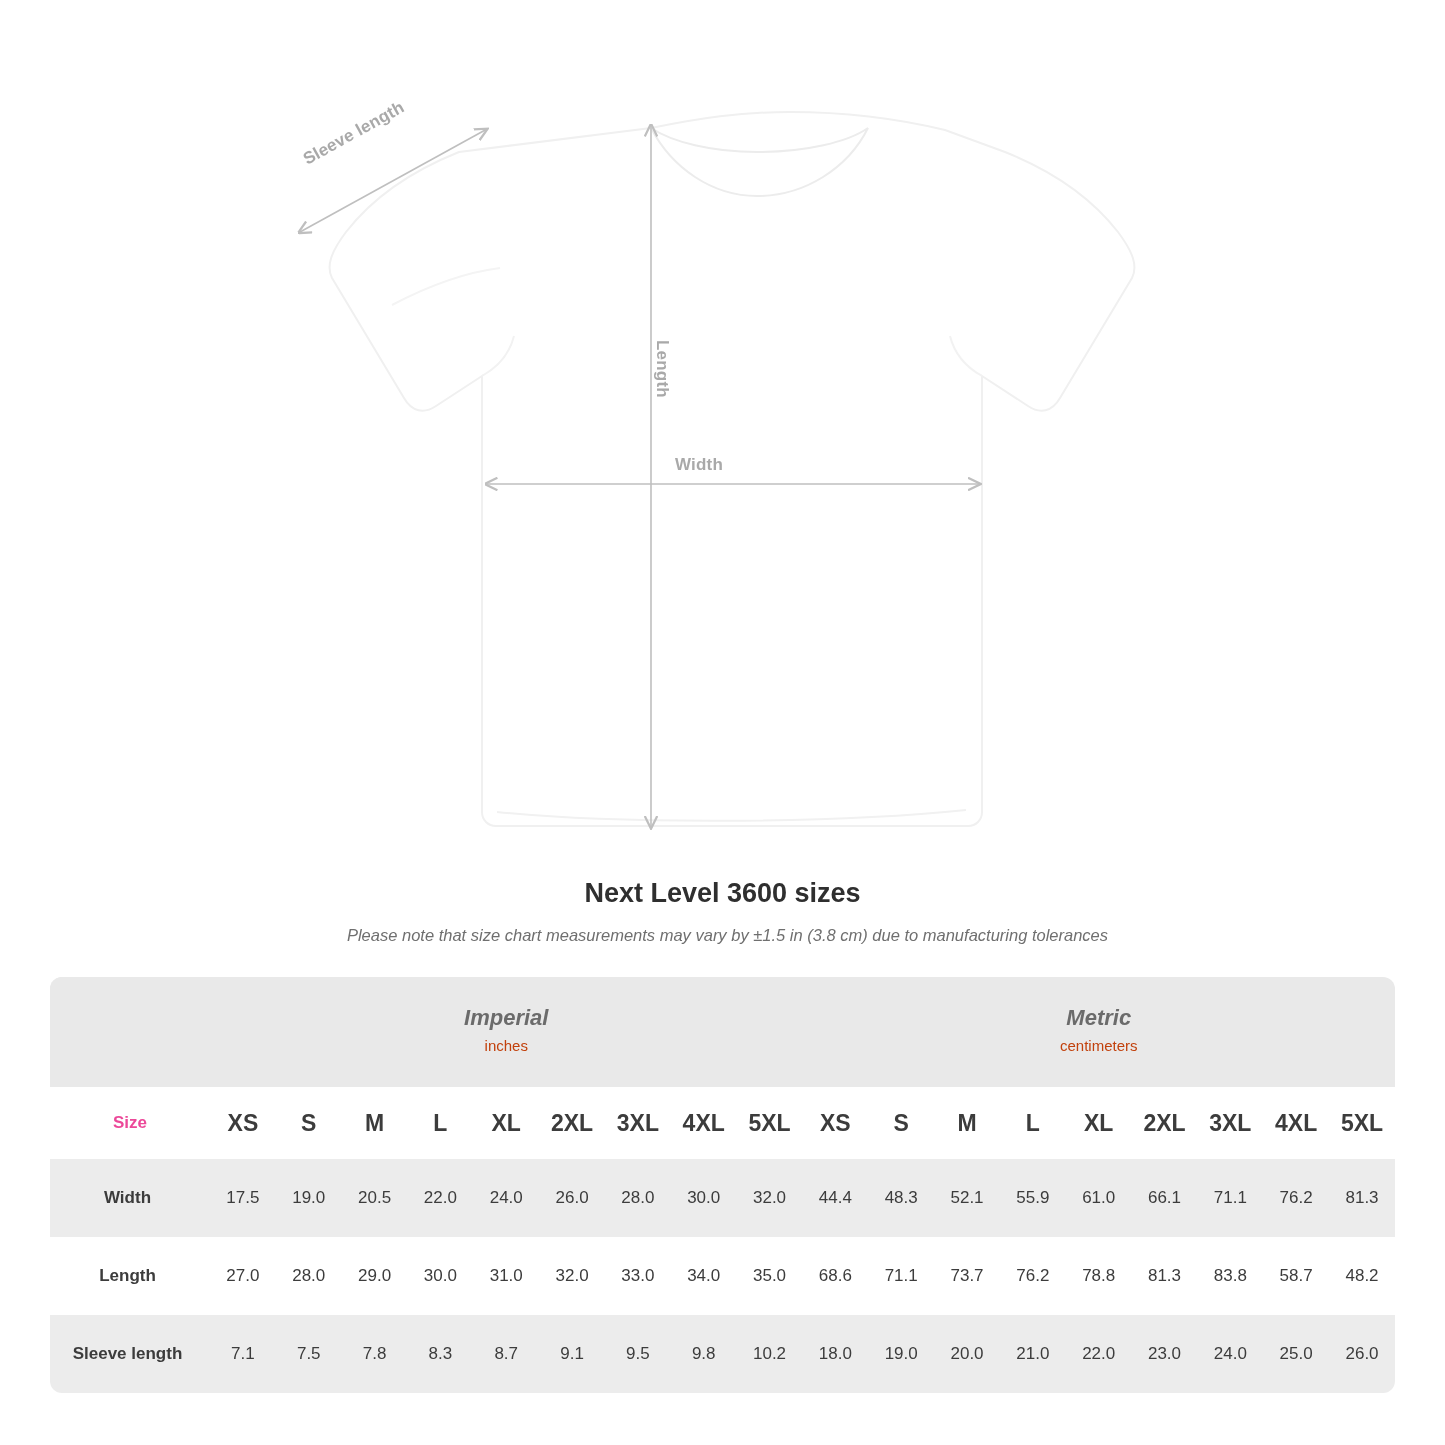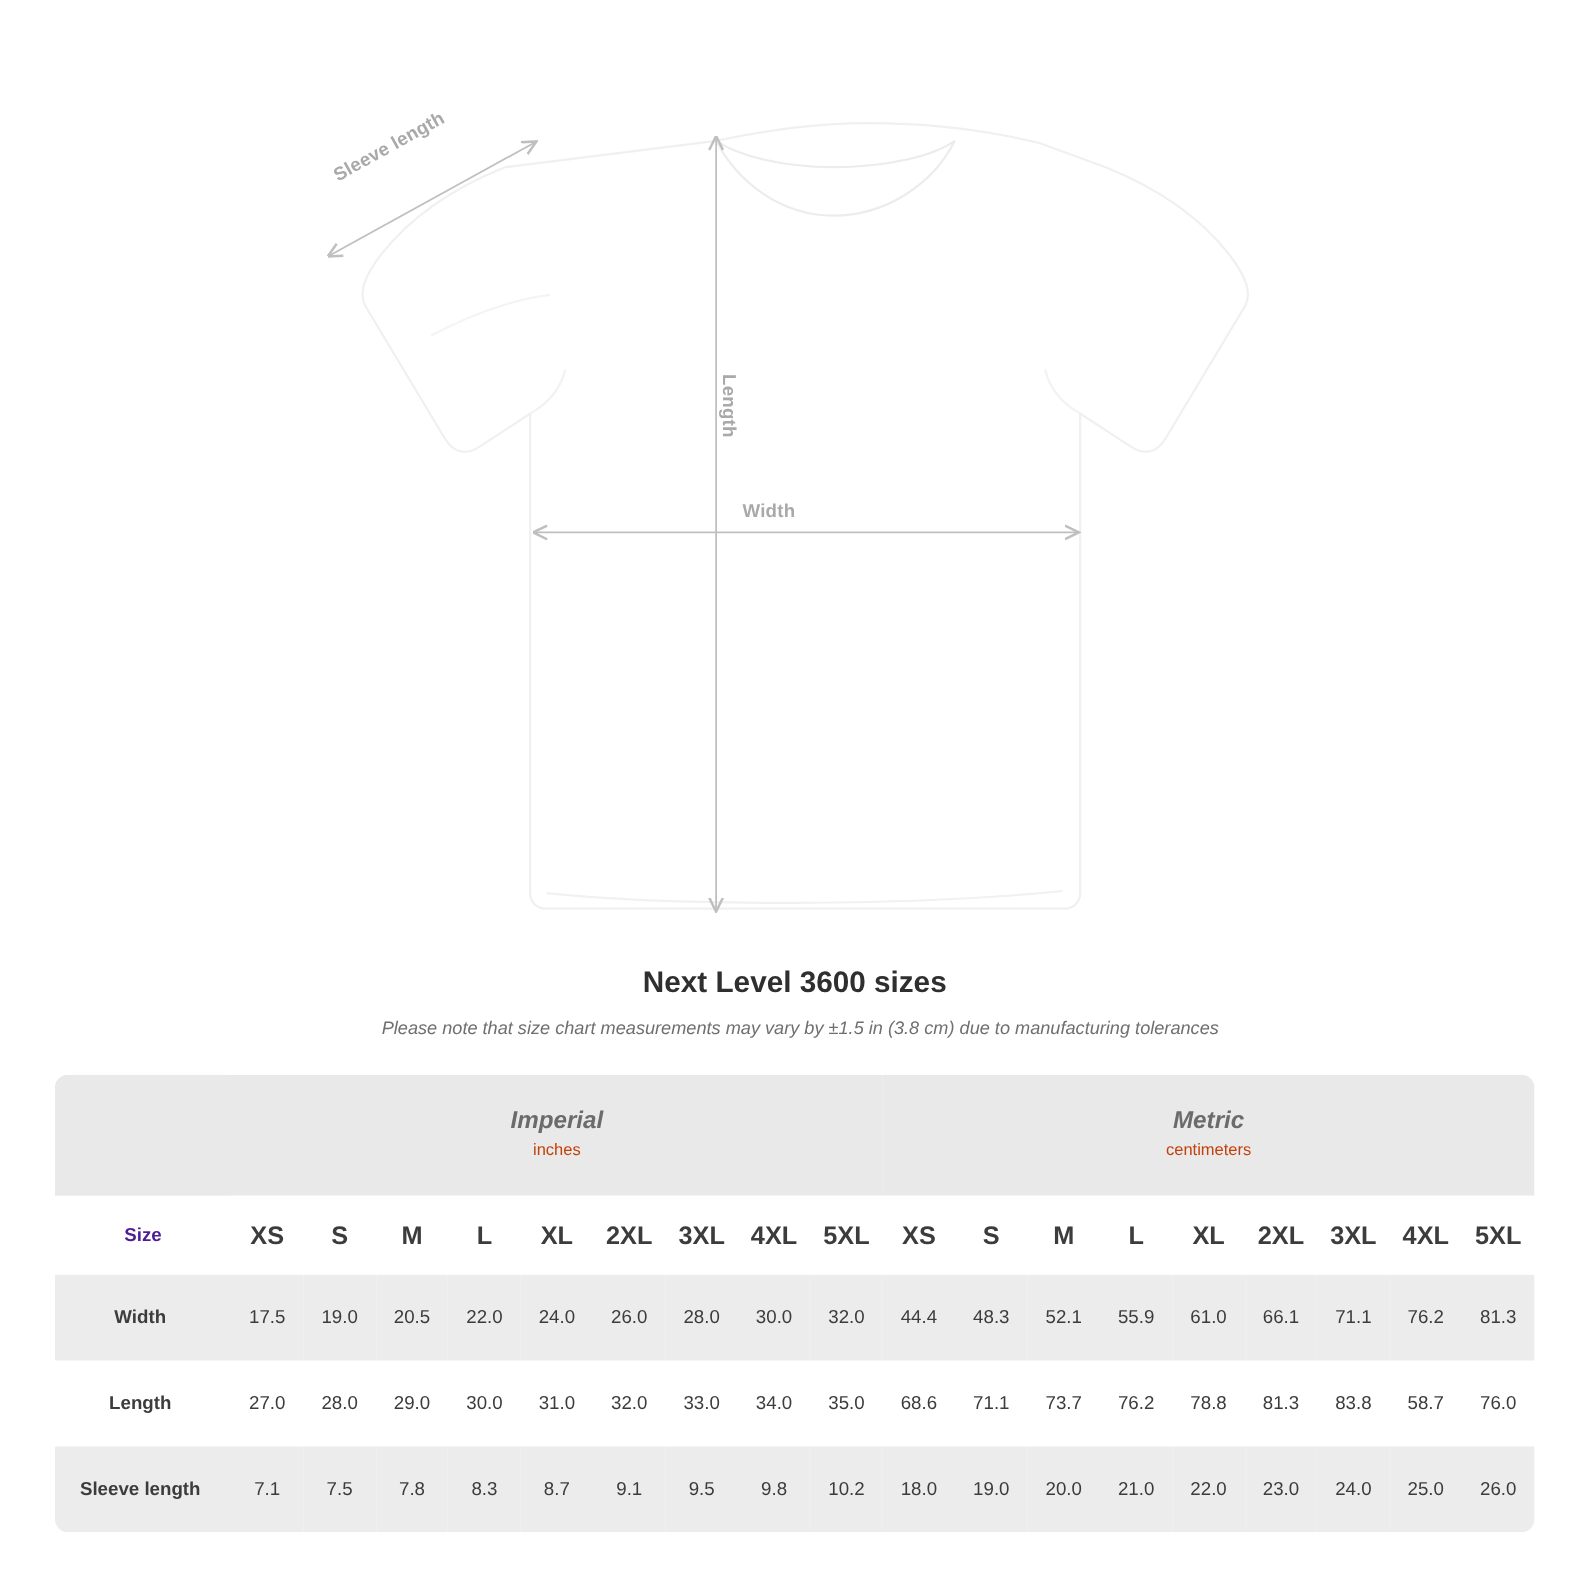--- a/index.html
+++ b/index.html
@@ -120,21 +120,21 @@
   .head-corner {
     background: #e9e9e9;
   }
   tr.size-row {
     height: 72px;
     background: #ffffff;
   }
   tr.size-row th {
     font-weight: bold;
     font-size: 17px;
-    color: #4c1d95;
+    color: #ec4899;
   }
   tr.size-row td {
     font-weight: bold;
     font-size: 23px;
   }
   tr.data-row {
     height: 78px;
   }
   tr.data-row.alt {
     background: #ececec;
@@ -296,21 +296,21 @@
           <td>34.0</td>
           <td>35.0</td>
           <td>68.6</td>
           <td>71.1</td>
           <td>73.7</td>
           <td>76.2</td>
           <td>78.8</td>
           <td>81.3</td>
           <td>83.8</td>
           <td>58.7</td>
-          <td>76.0</td>
+          <td>48.2</td>
         </tr>
         <tr class="data-row alt">
           <th>Sleeve length</th>
           <td>7.1</td>
           <td>7.5</td>
           <td>7.8</td>
           <td>8.3</td>
           <td>8.7</td>
           <td>9.1</td>
           <td>9.5</td>

